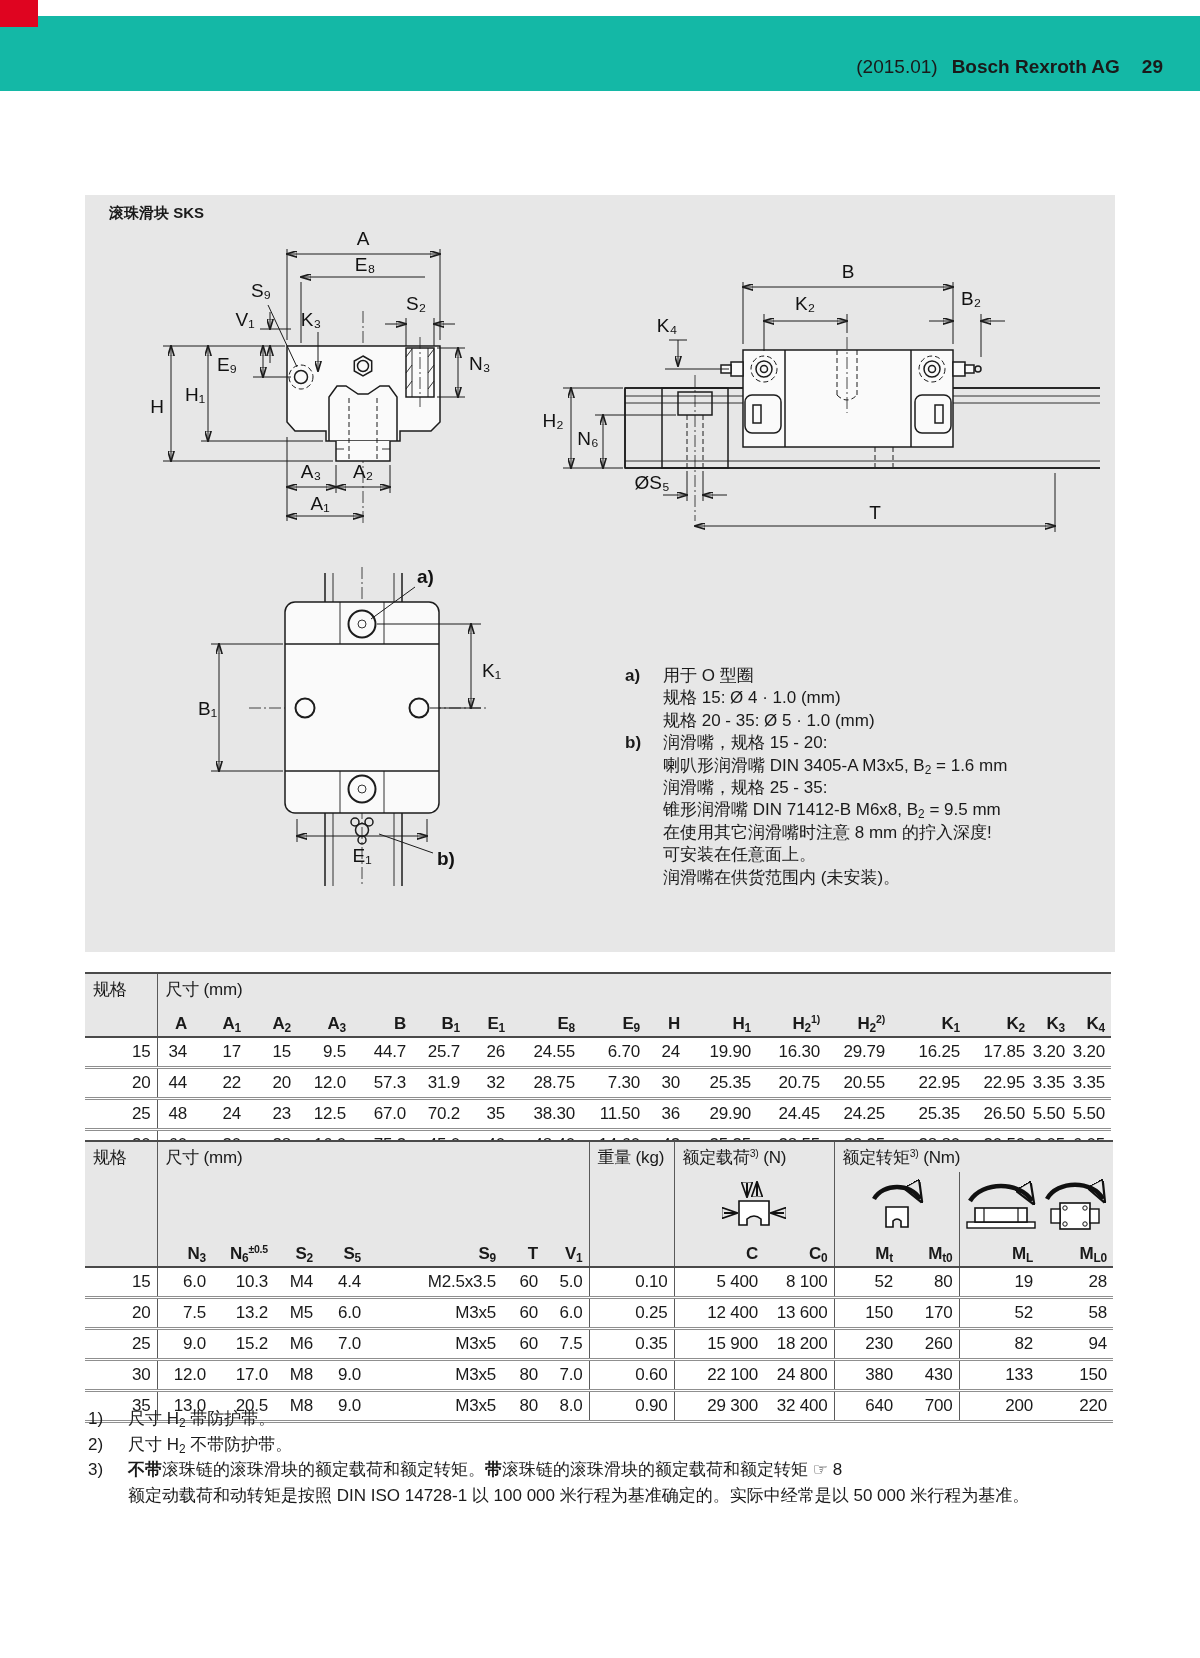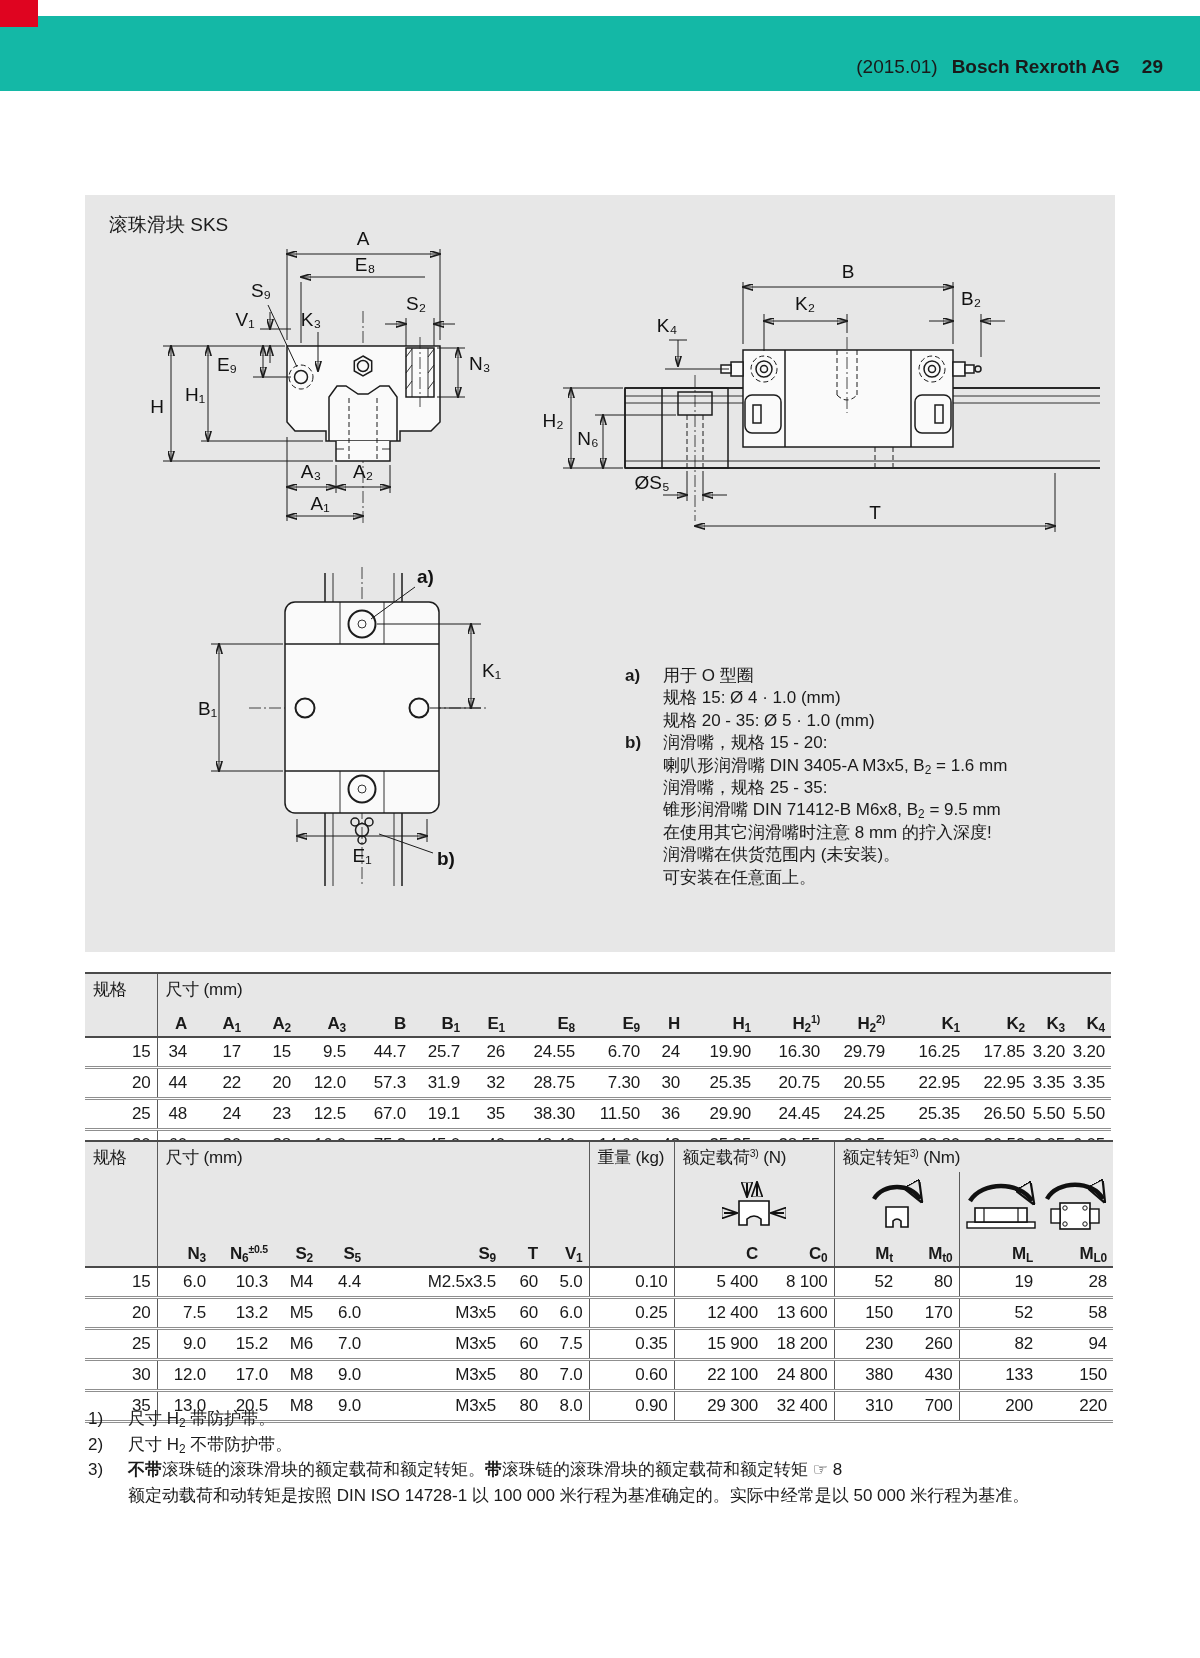--- a/index.html
+++ b/index.html
@@ -9,21 +9,21 @@
   
   .band{position:absolute;left:0;top:16px;width:1200px;height:75px;background:#14b8a6;padding-left:48px;}
   .band-text{position:absolute;right:85px;top:40px;font-size:19px;white-space:nowrap;}
   .band-text .b{font-weight:bold;}
   .band-text .brand{margin-left:14px;}
   .band-text .pageno{margin-left:22px;}
   .red-corner{position:absolute;left:0;top:0;width:38px;height:27px;background:#df0420;}
 
   
   .panel{position:absolute;left:85px;top:195px;width:1030px;height:757px;background:#e7e7e7;}
-  .panel-title{position:absolute;left:24px;top:17px;font-size:19px;font-weight:normal;}
+  .panel-title{position:absolute;left:24px;top:9px;font-size:15px;font-weight:bold;}
   .dwg{position:absolute;}
   .dwg line,.dwg path,.dwg rect,.dwg circle,.dwg polygon{stroke:#1c1c1c;fill:none;stroke-width:1.5;}
   .dwg .fill{fill:#fafafa;}
   .dwg .nofill{fill:none;}
   .dwg .dim{stroke-width:1;}
   .dwg .thin{stroke-width:0.9;}
   .dwg .b2{stroke-width:2;}
   .dwg .dd{stroke-width:0.8;stroke-dasharray:12 3 2 3;}
   .dwg .ds{stroke-width:1;stroke-dasharray:5 3;}
   .dwg text{stroke:none;fill:#121212;font-size:19px;}
@@ -313,22 +313,22 @@
           </div>
         </div>
         <div class="note">
           <div class="nm">b)</div>
           <div class="nb">
             <div class="nl">润滑嘴，规格 15 - 20:</div>
             <div class="nl">喇叭形润滑嘴 DIN 3405-A M3x5, B<sub>2</sub> = 1.6 mm</div>
             <div class="nl">润滑嘴，规格 25 - 35:</div>
             <div class="nl">锥形润滑嘴 DIN 71412-B M6x8, B<sub>2</sub> = 9.5 mm</div>
             <div class="nl">在使用其它润滑嘴时注意 8 mm 的拧入深度!</div>
+            <div class="nl">可安装在任意面上。</div>
             <div class="nl">润滑嘴在供货范围内 (未安装)。</div>
-            <div class="nl">可安装在任意面上。</div>
           </div>
         </div>
       </div>
   </div>
 
   <table class="dims" id="t1">
     <colgroup id="t1-cols">
         <col style="width: 72px;">
         <col style="width: 36px;">
         <col style="width: 54px;">
@@ -415,21 +415,21 @@
           <td class="">3.35</td>
           <td class="">3.35</td>
         </tr>
         <tr class="data">
           <td class="size">25</td>
           <td class="div">48</td>
           <td class="">24</td>
           <td class="">23</td>
           <td class="">12.5</td>
           <td class="">67.0</td>
-          <td class="">19.1</td>
+          <td class="">70.2</td>
           <td class="">35</td>
           <td class="">38.30</td>
           <td class="">11.50</td>
           <td class="">36</td>
           <td class="">29.90</td>
           <td class="">24.45</td>
           <td class="">24.25</td>
           <td class="">25.35</td>
           <td class="">26.50</td>
           <td class="">5.50</td>
@@ -654,21 +654,21 @@
           <td class="div">13.0</td>
           <td class="">20.5</td>
           <td class="">M8</td>
           <td class="">9.0</td>
           <td class="">M3x5</td>
           <td class="">80</td>
           <td class="">8.0</td>
           <td class="div">0.90</td>
           <td class="div">29 300</td>
           <td class="">32 400</td>
-          <td class="div">310</td>
+          <td class="div">640</td>
           <td class="">700</td>
           <td class="div">200</td>
           <td class="">220</td>
         </tr>
       </tbody>
   </table>
 
   <div class="footnotes" id="footnotes">
       <div class="note">
         <div class="nm">1)</div>

